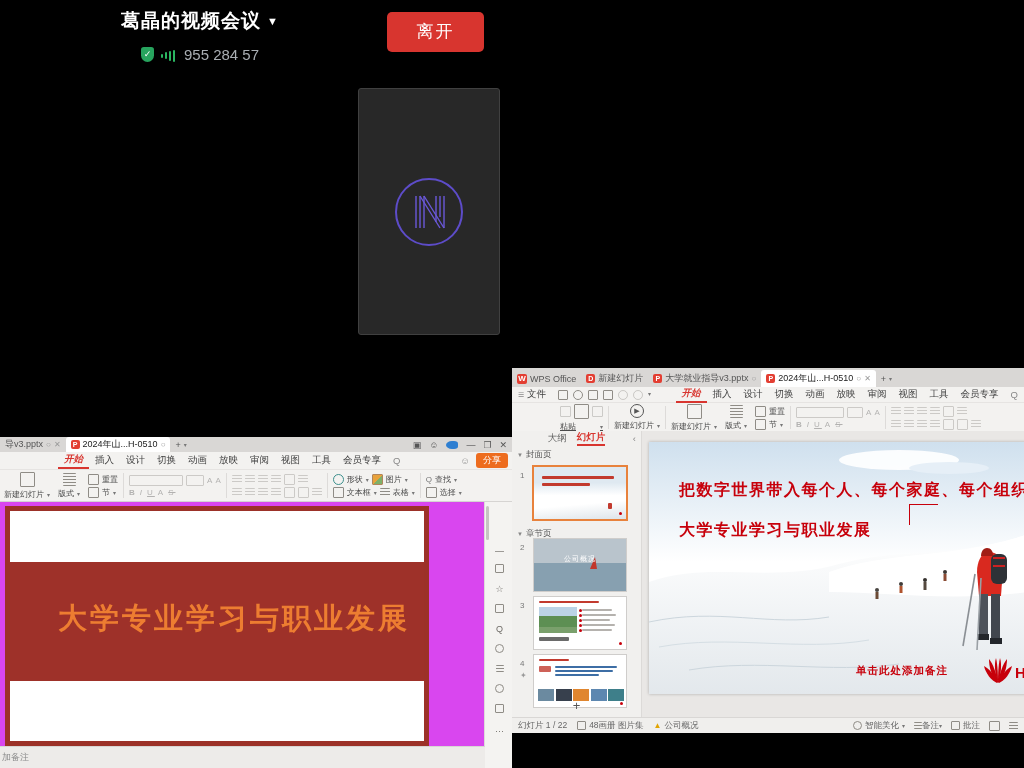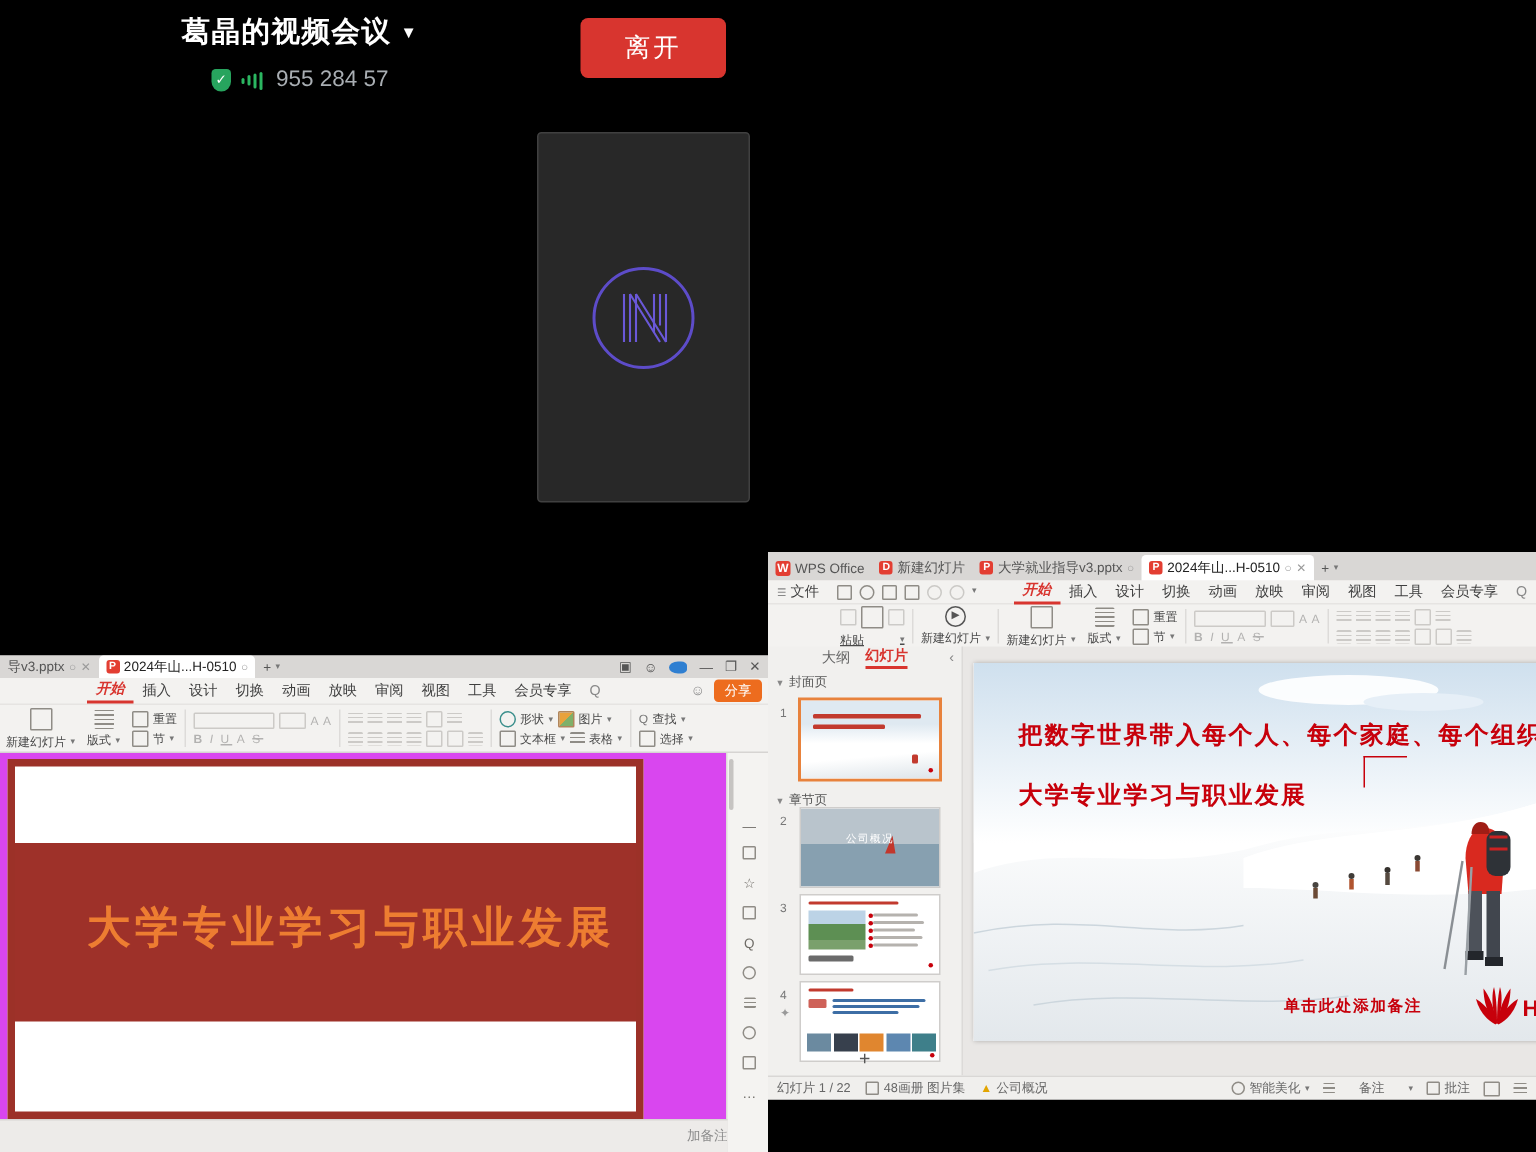--- a/index.html
+++ b/index.html
@@ -48,21 +48,21 @@
   #winL .menubar{height:17px;}
   #winL .toolbar{height:31px;}
   #winL .canvas{position:absolute;left:0;top:65px;right:27px;bottom:21px;background:#d946ef;overflow:hidden;padding-left:12px;}
   .slideL{position:absolute;left:5px;top:4px;width:424px;height:240px;background:#fff;border:5px solid #9c3128;box-sizing:border-box;}
   .slideL .band{position:absolute;left:0;right:0;top:51px;height:119px;background:#9e3129;}
   .slideL .t{position:absolute;left:48px;top:88px;font-size:29px;font-weight:bold;color:#ed7d31;letter-spacing:3px;white-space:nowrap;}
   .stripR{position:absolute;right:0;top:65px;width:27px;bottom:0;background:#f4f3f1;border-left:1px solid #ddDBD9;}
   .stripR .sb{position:absolute;left:1px;top:4px;width:3px;height:34px;background:#c6c4c2;border-radius:2px;}
   .stripR .ic{position:absolute;left:9px;width:11px;height:11px;color:#6e6b66;font-size:9px;line-height:11px;text-align:center;}
   .notesL{position:absolute;left:0;right:27px;bottom:0;height:21px;background:#edebe9;border-top:1px solid #d8d6d4;
-          font-size:9px;color:#8b8b8b;line-height:21px;padding-left:17px;text-align:right;}
+          font-size:9px;color:#8b8b8b;line-height:21px;padding-left:2px;}
   
   #winR{left:512px;top:368px;width:512px;height:365px;}
   #winR .tabbar{height:19px;padding-top:2px;box-sizing:border-box;}
   #winR .menubar{height:15px;}
   #winR .toolbar{height:29px;}
   .panel{position:absolute;left:0;top:63px;width:129px;bottom:16px;background:#f1f0ee;border-right:1px solid #dcdad8;overflow:hidden;}
   .ptabs{height:15px;display:flex;align-items:center;justify-content:center;gap:10px;font-size:9.5px;color:#666;position:relative;}
   .ptabs .on{color:#d8352f;border-bottom:2px solid #d8352f;font-weight:bold;}
   .sect{font-size:8.5px;color:#555;padding:3px 0 2px 5px;}
   .sect .car{font-size:6px;color:#888;margin-right:3px;}
@@ -575,21 +575,21 @@
     <span style="display:flex;align-items:center;gap:3px;">
         <span class="warn">▲</span>
         <span>公司概况</span>
       </span>
     <span class="right">
       <span style="display:flex;align-items:center;gap:3px;">
           <span class="mi" style="width:7px;height:7px;border-radius:50%;"></span>
           <span>智能美化</span>
           <span class="dd">▾</span>
         </span>
-      <span style="display:flex;align-items:center;gap:16px;">
+      <span style="display:flex;align-items:center;gap:0;">
           <span class="mi lines" style="width:8px;height:7px;"></span>
           <span>备注</span>
           <span class="dd">▾</span>
         </span>
       <span style="display:flex;align-items:center;gap:3px;">
           <span class="mi" style="width:7px;height:7px;"></span>
           <span>批注</span>
         </span>
       <span class="mi" style="width:9px;height:8px;"></span>
       <span class="mi lines" style="width:9px;height:8px;"></span>

